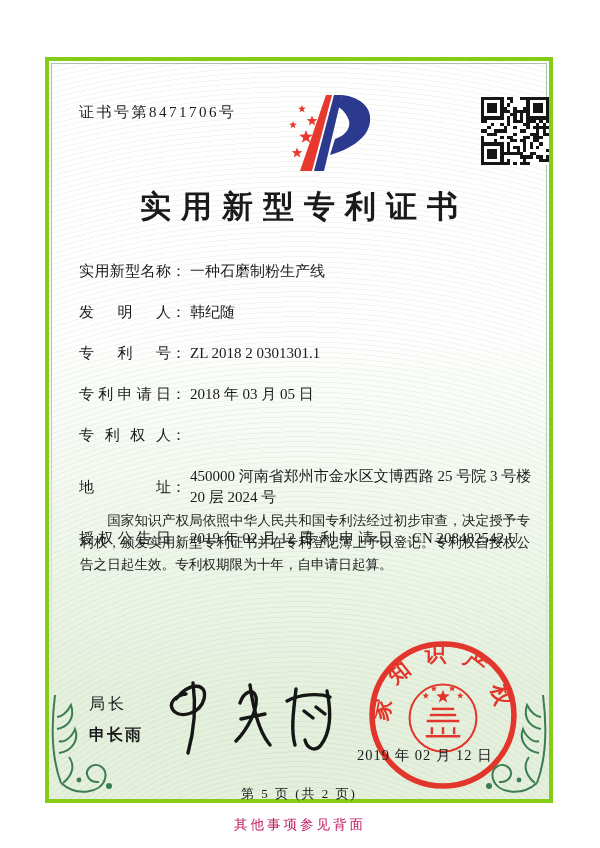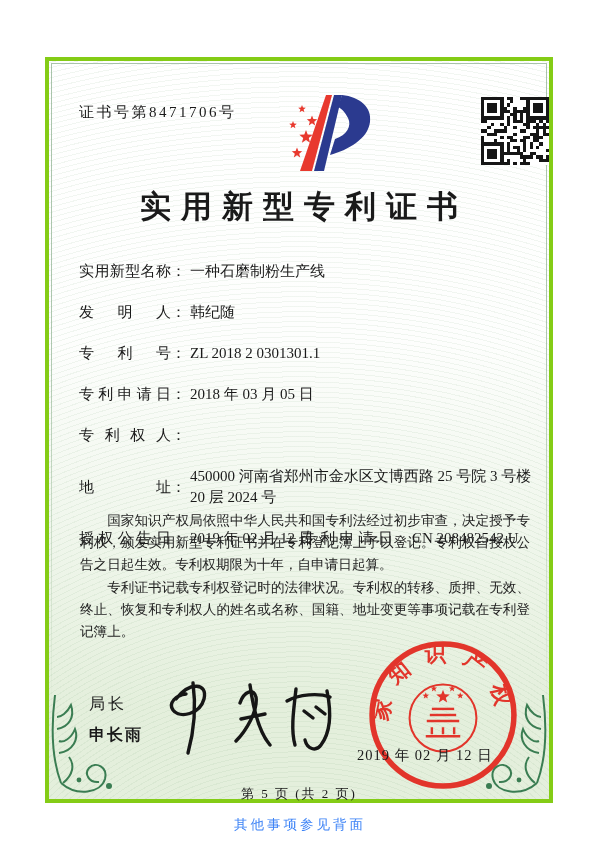--- a/index.html
+++ b/index.html
@@ -49,21 +49,21 @@
   .sig-script{position:absolute;left:95px;top:608px;width:210px;height:95px;}
   .seal{position:absolute;left:318px;top:578px;width:152px;height:152px;z-index:2;}
   .seal svg{width:100%;height:100%;}
   .seal-date{position:absolute;left:308px;top:685px;font-size:14.5px;letter-spacing:1px;z-index:5;}
   .page-no{position:absolute;left:0;top:724px;width:100%;text-align:center;font-size:13px;letter-spacing:2px;}
   .ornament{position:absolute;width:112px;height:112px;z-index:3;}
   .orn-left{left:0px;bottom:0px;}
   .orn-right{right:0px;bottom:0px;transform:scaleX(-1);}
   .back-note{
     position:absolute;left:0;top:816px;width:100%;text-align:center;
-    font-size:13.5px;letter-spacing:3px;color:#3b82f6;
+    font-size:13.5px;letter-spacing:3px;color:#be185d;
   }
 </style>
 </head>
 <body>
 
 <div class="page">
   <div class="frame">
     <div class="frame-inner"></div>
     <div class="green-tint"></div>
 
@@ -262,21 +262,20 @@
         <span class="pair2">
           <span class="flabel">专利申请日</span>
             <span class="fcolon">：</span>
           <span class="fvalue">CN 208482542 U</span>
         </span>
       </div>
     </div>
 
     <div class="paragraphs">
       <p>国家知识产权局依照中华人民共和国专利法经过初步审查，决定授予专利权，颁发实用新型专利证书并在专利登记簿上予以登记。专利权自授权公告之日起生效。专利权期限为十年，自申请日起算。</p>
-      <p>专利证书记载专利权登记时的法律状况。专利权的转移、质押、无效、终止、恢复和专利权人的姓名或名称、国籍、地址变更等事项记载在专利登记簿上。</p>
     </div>
 
     <div class="sig-title">局长</div>
     <div class="sig-name">申长雨</div>
 
     <svg class="sig-script" viewBox="0 0 210 95" fill="none" stroke="#161616" stroke-width="3.4" stroke-linecap="round" stroke-linejoin="round">
       <path d="M32,30 C46,12 64,14 60,30 C56,45 36,50 29,41 C24,34 32,26 42,25"></path>
       <path d="M49,14 C52,36 50,62 44,84"></path>
       <path d="M96,34 C100,22 110,19 112,28 C114,42 102,62 92,72"></path>
       <path d="M97,50 L121,45"></path>

